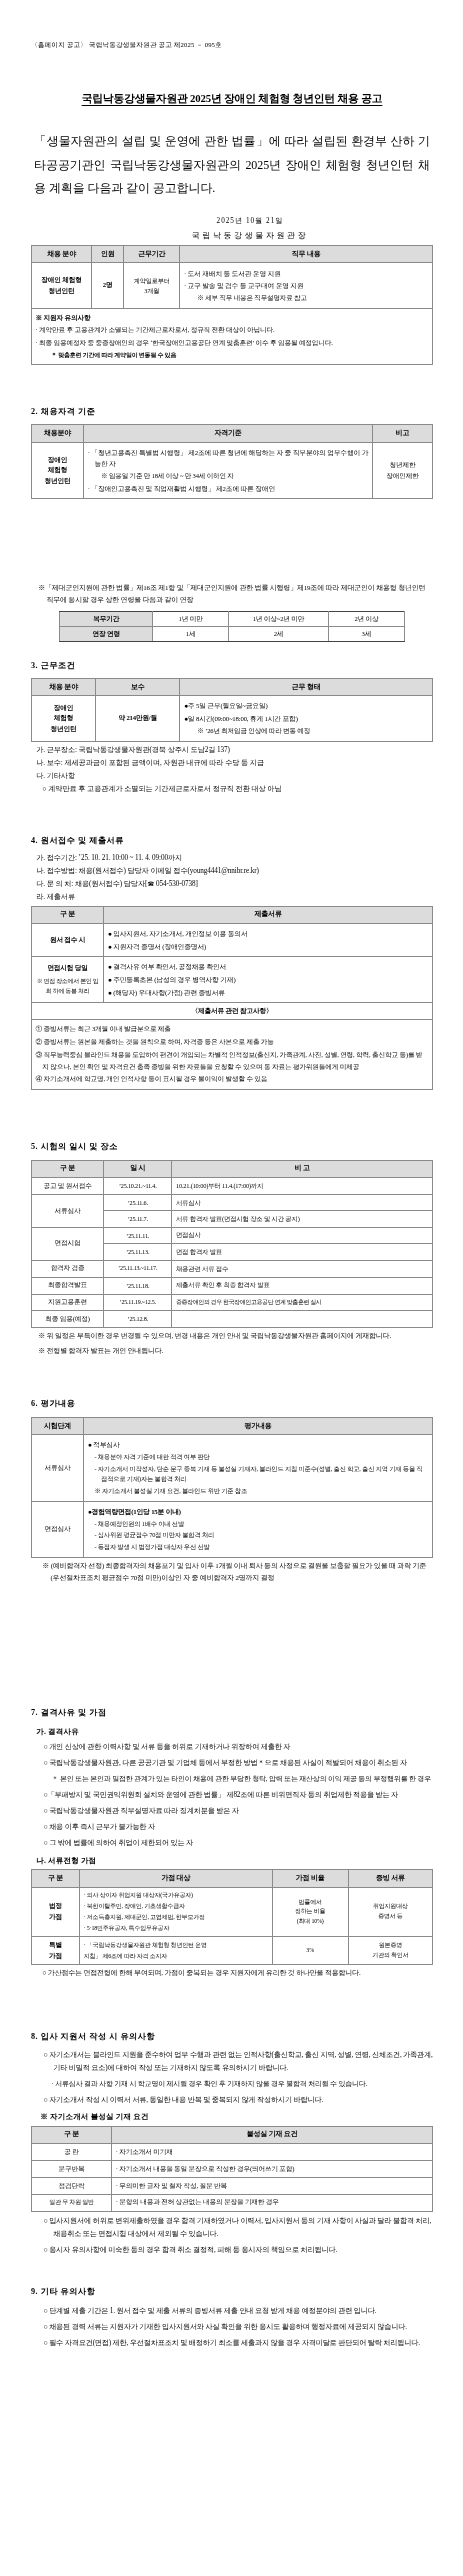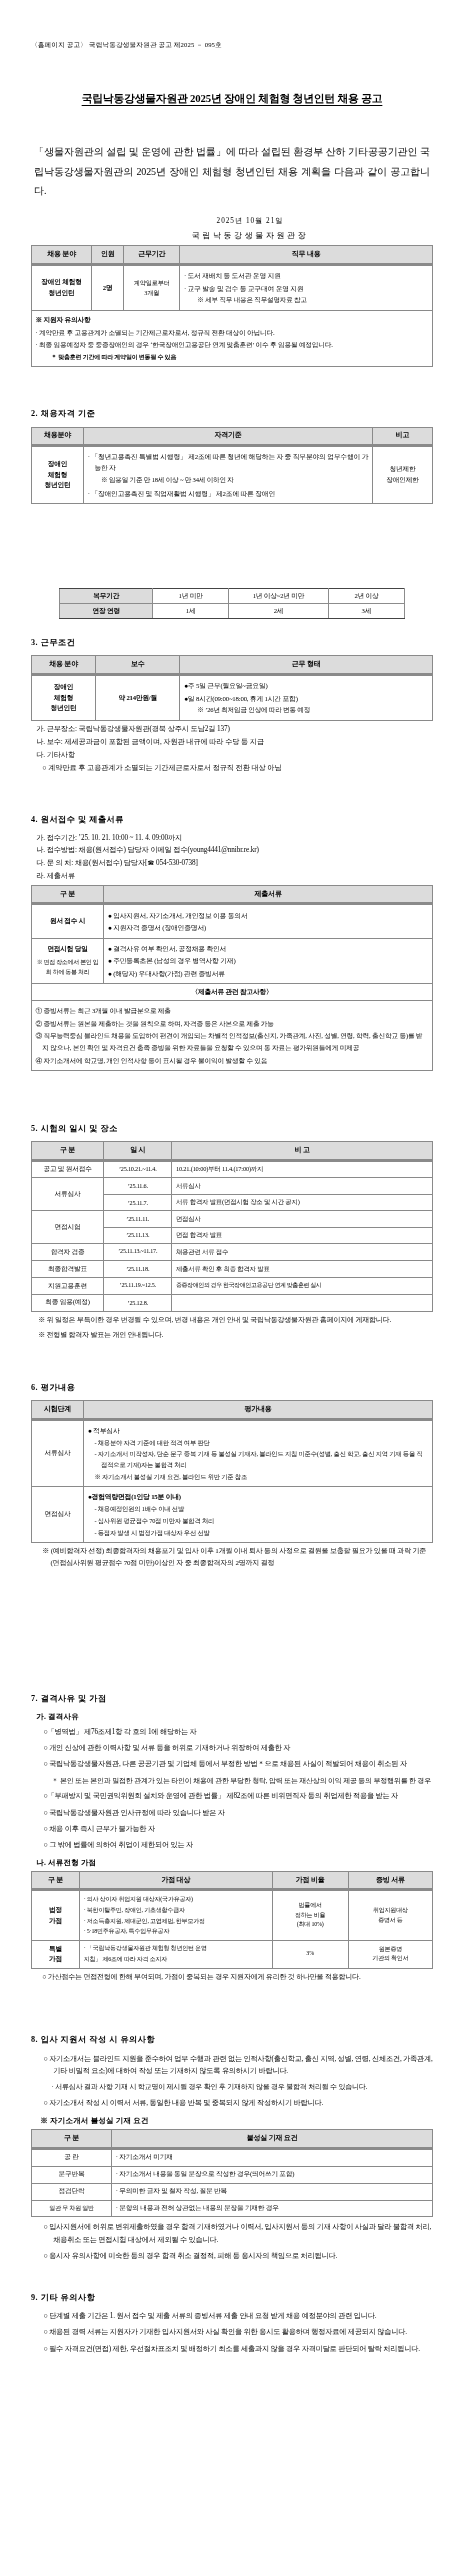--- a/index.html
+++ b/index.html
@@ -31,22 +31,22 @@
   .doc-title {
     text-align: center;
     font-size: 10.8px;
     font-weight: bold;
     margin-top: 40px;
     letter-spacing: -0.2px;
     text-decoration: underline;
     text-underline-offset: 2.6px;
   }
   .intro {
-    margin-top: 36px;
-    font-size: 10px;
+    margin-top: 24px;
+    font-size: 12px;
     line-height: 1.95;
     letter-spacing: -0.1px;
     text-align: justify;
     padding: 0 3.1px;
   }
   .sign-date {
     margin-top: 15.5px;
     text-align: center;
     font-size: 7.2px;
     letter-spacing: 1px;
@@ -107,21 +107,21 @@
     line-height: 1.6;
   }
   table.grid th {
     background: #dcdcdc;
     text-align: center;
     font-weight: bold;
     font-size: 7px;
   }
   table.grid td.c { text-align: center; }
   table.grid td.l { text-align: left; }
-  table.grid thead th { border-bottom: 3px solid #404040; }
+  table.grid thead th { border-bottom: 1px solid #404040; }
   table.grid.outer { border: 1px solid #555; }
   table.grid.outer th, table.grid.outer td { border-color: #8a8a8a; }
   
   table.thin {
     border-collapse: collapse;
     font-size: 6.7px;
     margin: 4.1px auto 4.1px auto;
     width: 86%;
     table-layout: fixed;
   }
@@ -278,20 +278,21 @@
           </ul>
         </td>
         <td class="c" style="white-space:pre-line">청년제한
 장애인제한</td>
       </tr>
     </tbody>
   </table>
 
   <div class="sp150"></div>
 
+  <p class="note hang">※「제대군인지원에 관한 법률」제16조 제1항 및「제대군인지원에 관한 법률 시행령」제19조에 따라 제대군인이 채용형 청년인턴 직무에 응시할 경우 상한 연령을 다음과 같이 연장</p>
 
   <table class="thin">
     <colgroup>
         <col style="width:27%">
         <col style="width:22%">
         <col style="width:29%">
         <col style="width:22%">
       </colgroup>
     <tbody>
       <tr>
@@ -506,34 +507,33 @@
             <li style="padding-left:0;text-indent:0;font-weight:bold">●경험역량면접(1인당 15분 이내)</li>
             <li class="sub">- 채용예정인원의 1배수 이내 선발</li>
             <li class="sub">- 심사위원 평균점수 70점 미만자 불합격 처리</li>
             <li class="sub">- 동점자 발생 시 법정가점 대상자 우선 선발</li>
           </ul>
         </td>
       </tr>
     </tbody>
   </table>
 
-  <p class="note hang" style="margin-left:11.3px">※ (예비합격자 선정) 최종합격자의 채용포기 및 입사 이후 1개월 이내 퇴사 등의 사정으로 결원을 보충할 필요가 있을 때 과락 기준(면접심사위원 평균점수 70점 미만)이상인 자 중 최종합격자의 2명까지 결정</p>
+  <p class="note hang" style="margin-left:11.3px">※ (예비합격자 선정) 최종합격자의 채용포기 및 입사 이후 1개월 이내 퇴사 등의 사정으로 결원을 보충할 필요가 있을 때 과락 기준(우선절차표조치 평균점수 70점 미만)이상인 자 중 예비합격자 2명까지 결정</p>
 
   <div class="sp200"></div>
 
   <h2 class="sec">7. 결격사유 및 가점</h2>
 
   <h3 class="sub">가. 결격사유</h3>
   <div class="olist">
-    <p>○「병역법」 제76조제1항 각 호의 1에 해당하는 자</p>
     <p>○ 개인 신상에 관한 이력사항 및 서류 등을 허위로 기재하거나 위장하여 제출한 자</p>
     <p>○ 국립낙동강생물자원관, 다른 공공기관 및 기업체 등에서 부정한 방법＊으로 채용된 사실이 적발되어 채용이 취소된 자</p>
     <p class="deep">＊ 본인 또는 본인과 밀접한 관계가 있는 타인이 채용에 관한 부당한 청탁, 압력 또는 재산상의 이익 제공 등의 부정행위를 한 경우</p>
     <p>○「부패방지 및 국민권익위원회 설치와 운영에 관한 법률」 제82조에 따른 비위면직자 등의 취업제한 적용을 받는 자</p>
-    <p>○ 국립낙동강생물자원관 인사규정에 따라 있습니다 받은 자</p>
+    <p>○ 국립낙동강생물자원관 직무설명자료 따라 징계처분을 받은 자</p>
     <p>○ 채용 이후 즉시 근무가 불가능한 자</p>
     <p>○ 그 밖에 법률에 의하여 취업이 제한되어 있는 자</p>
   </div>
 
   <h3 class="sub">나. 서류전형 가점</h3>
 
   <table class="grid outer">
     <colgroup>
         <col style="width:12%">
         <col style="width:48%">

